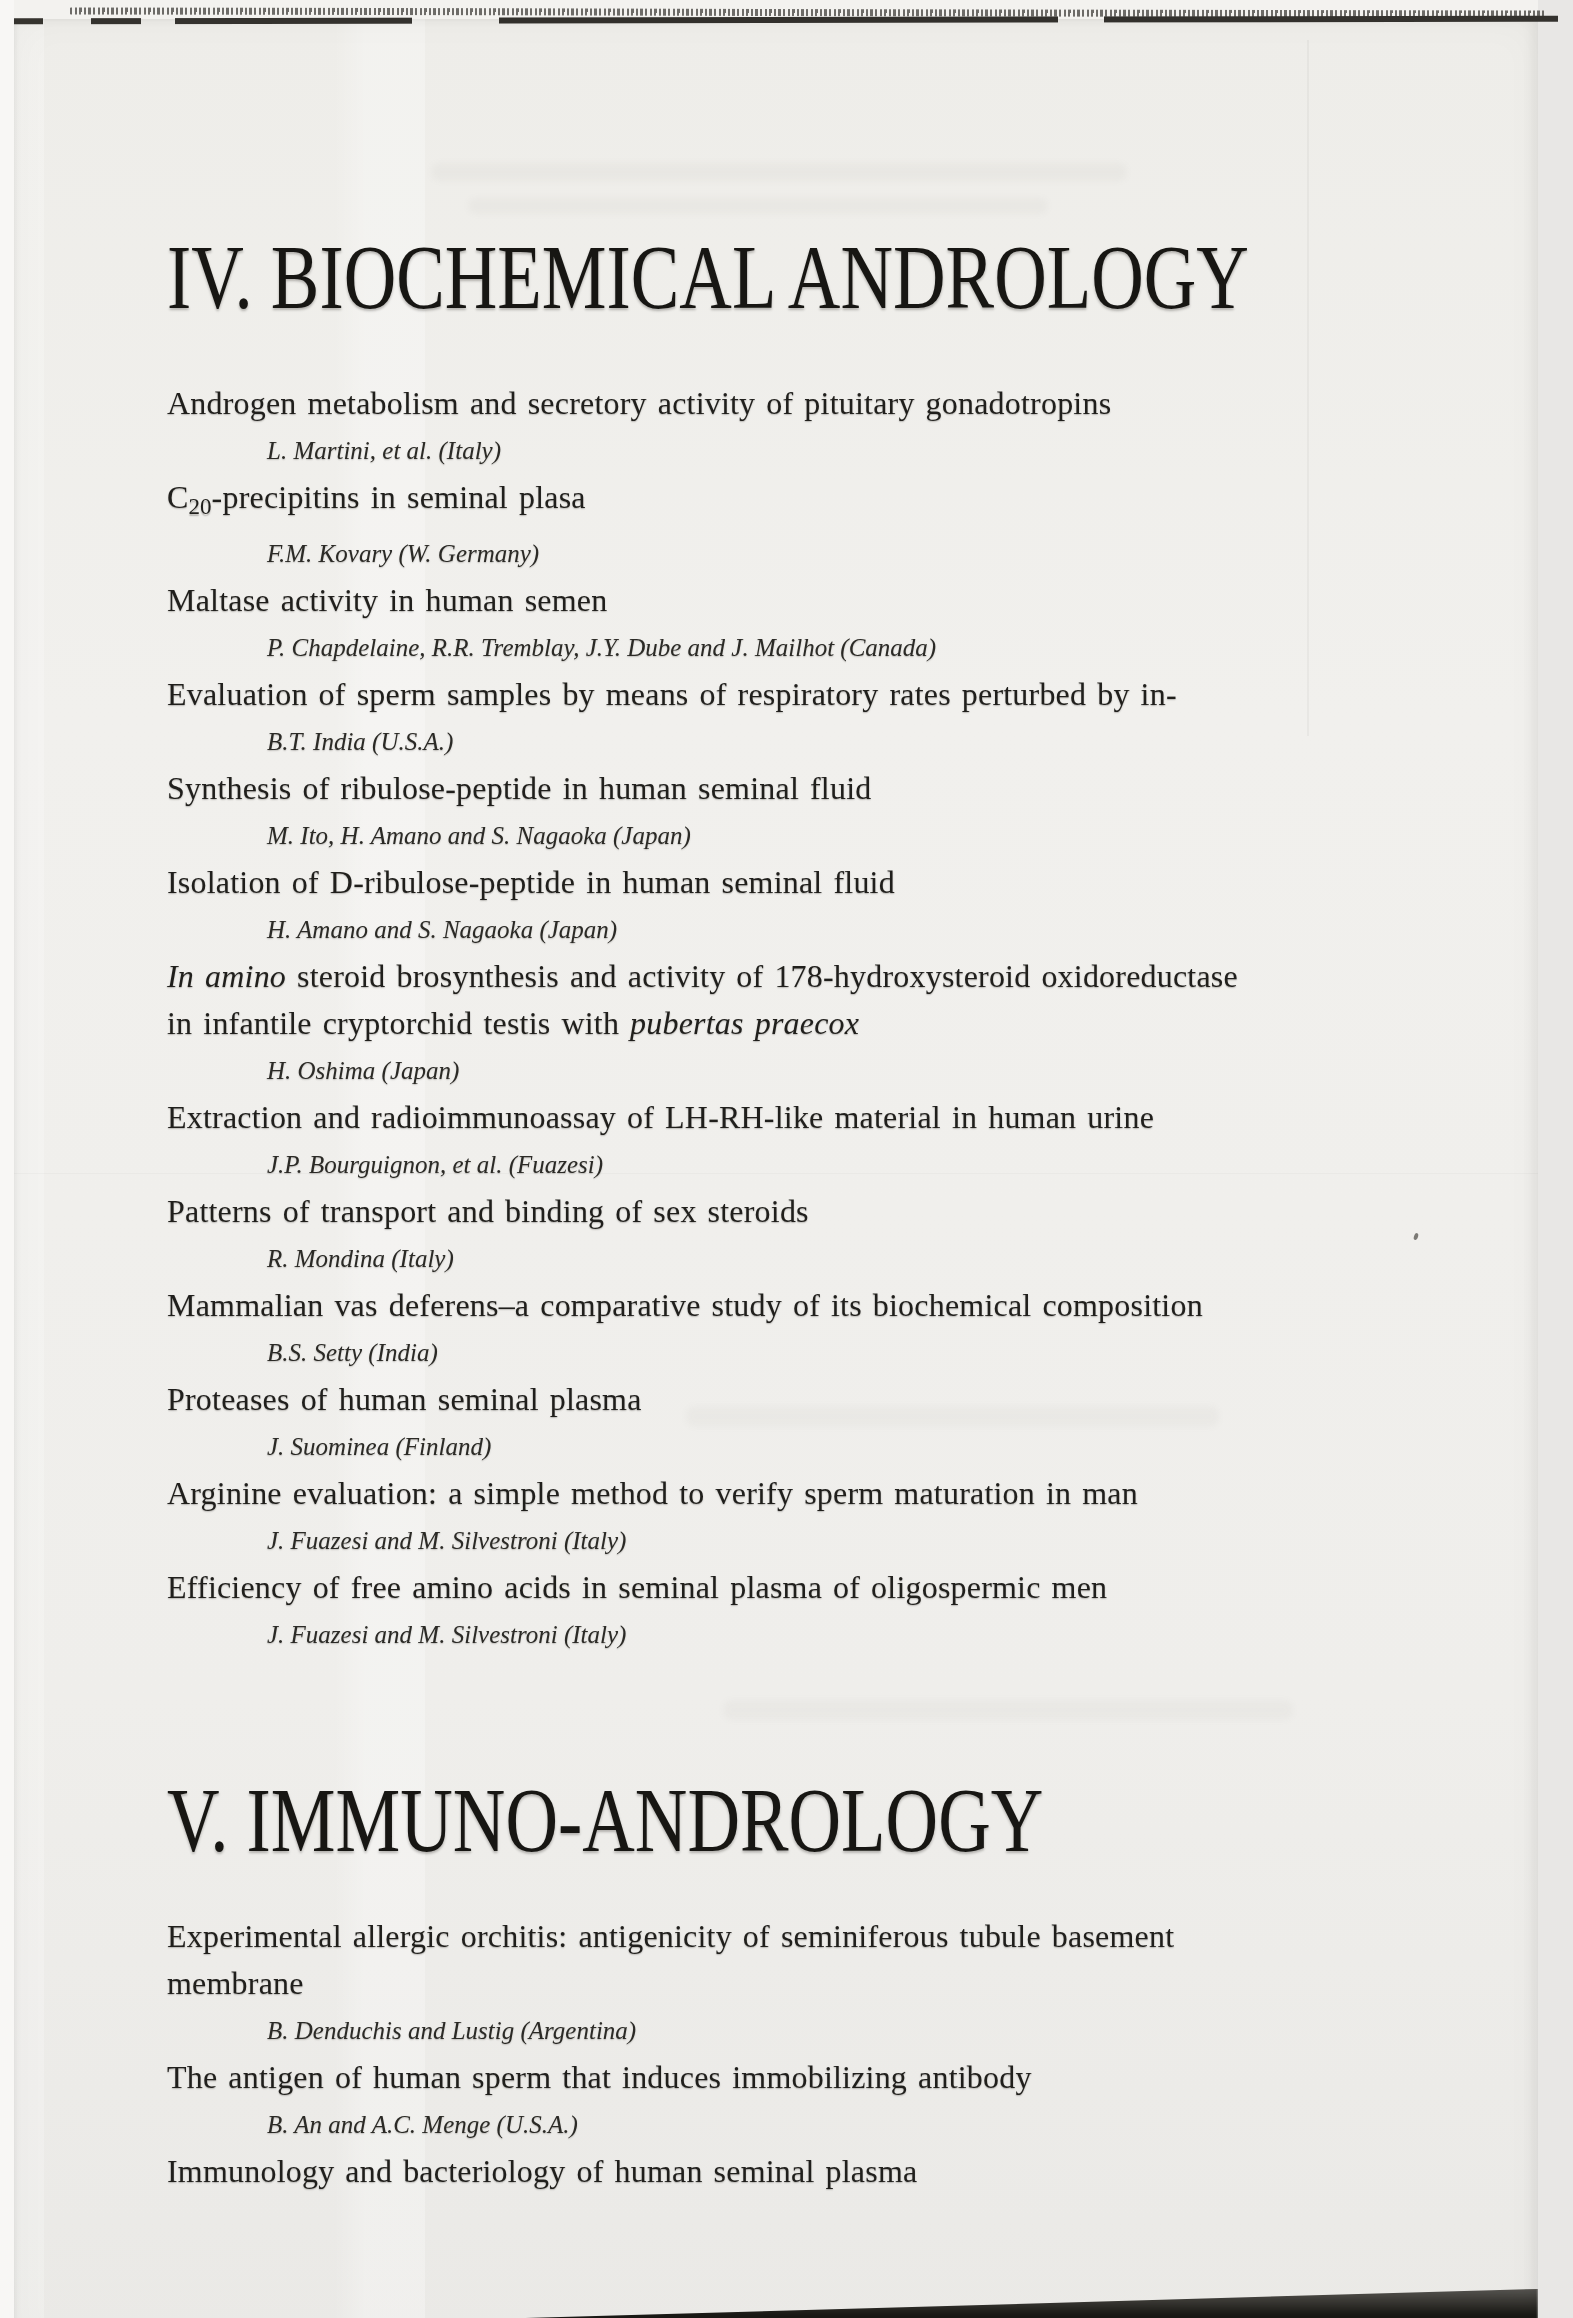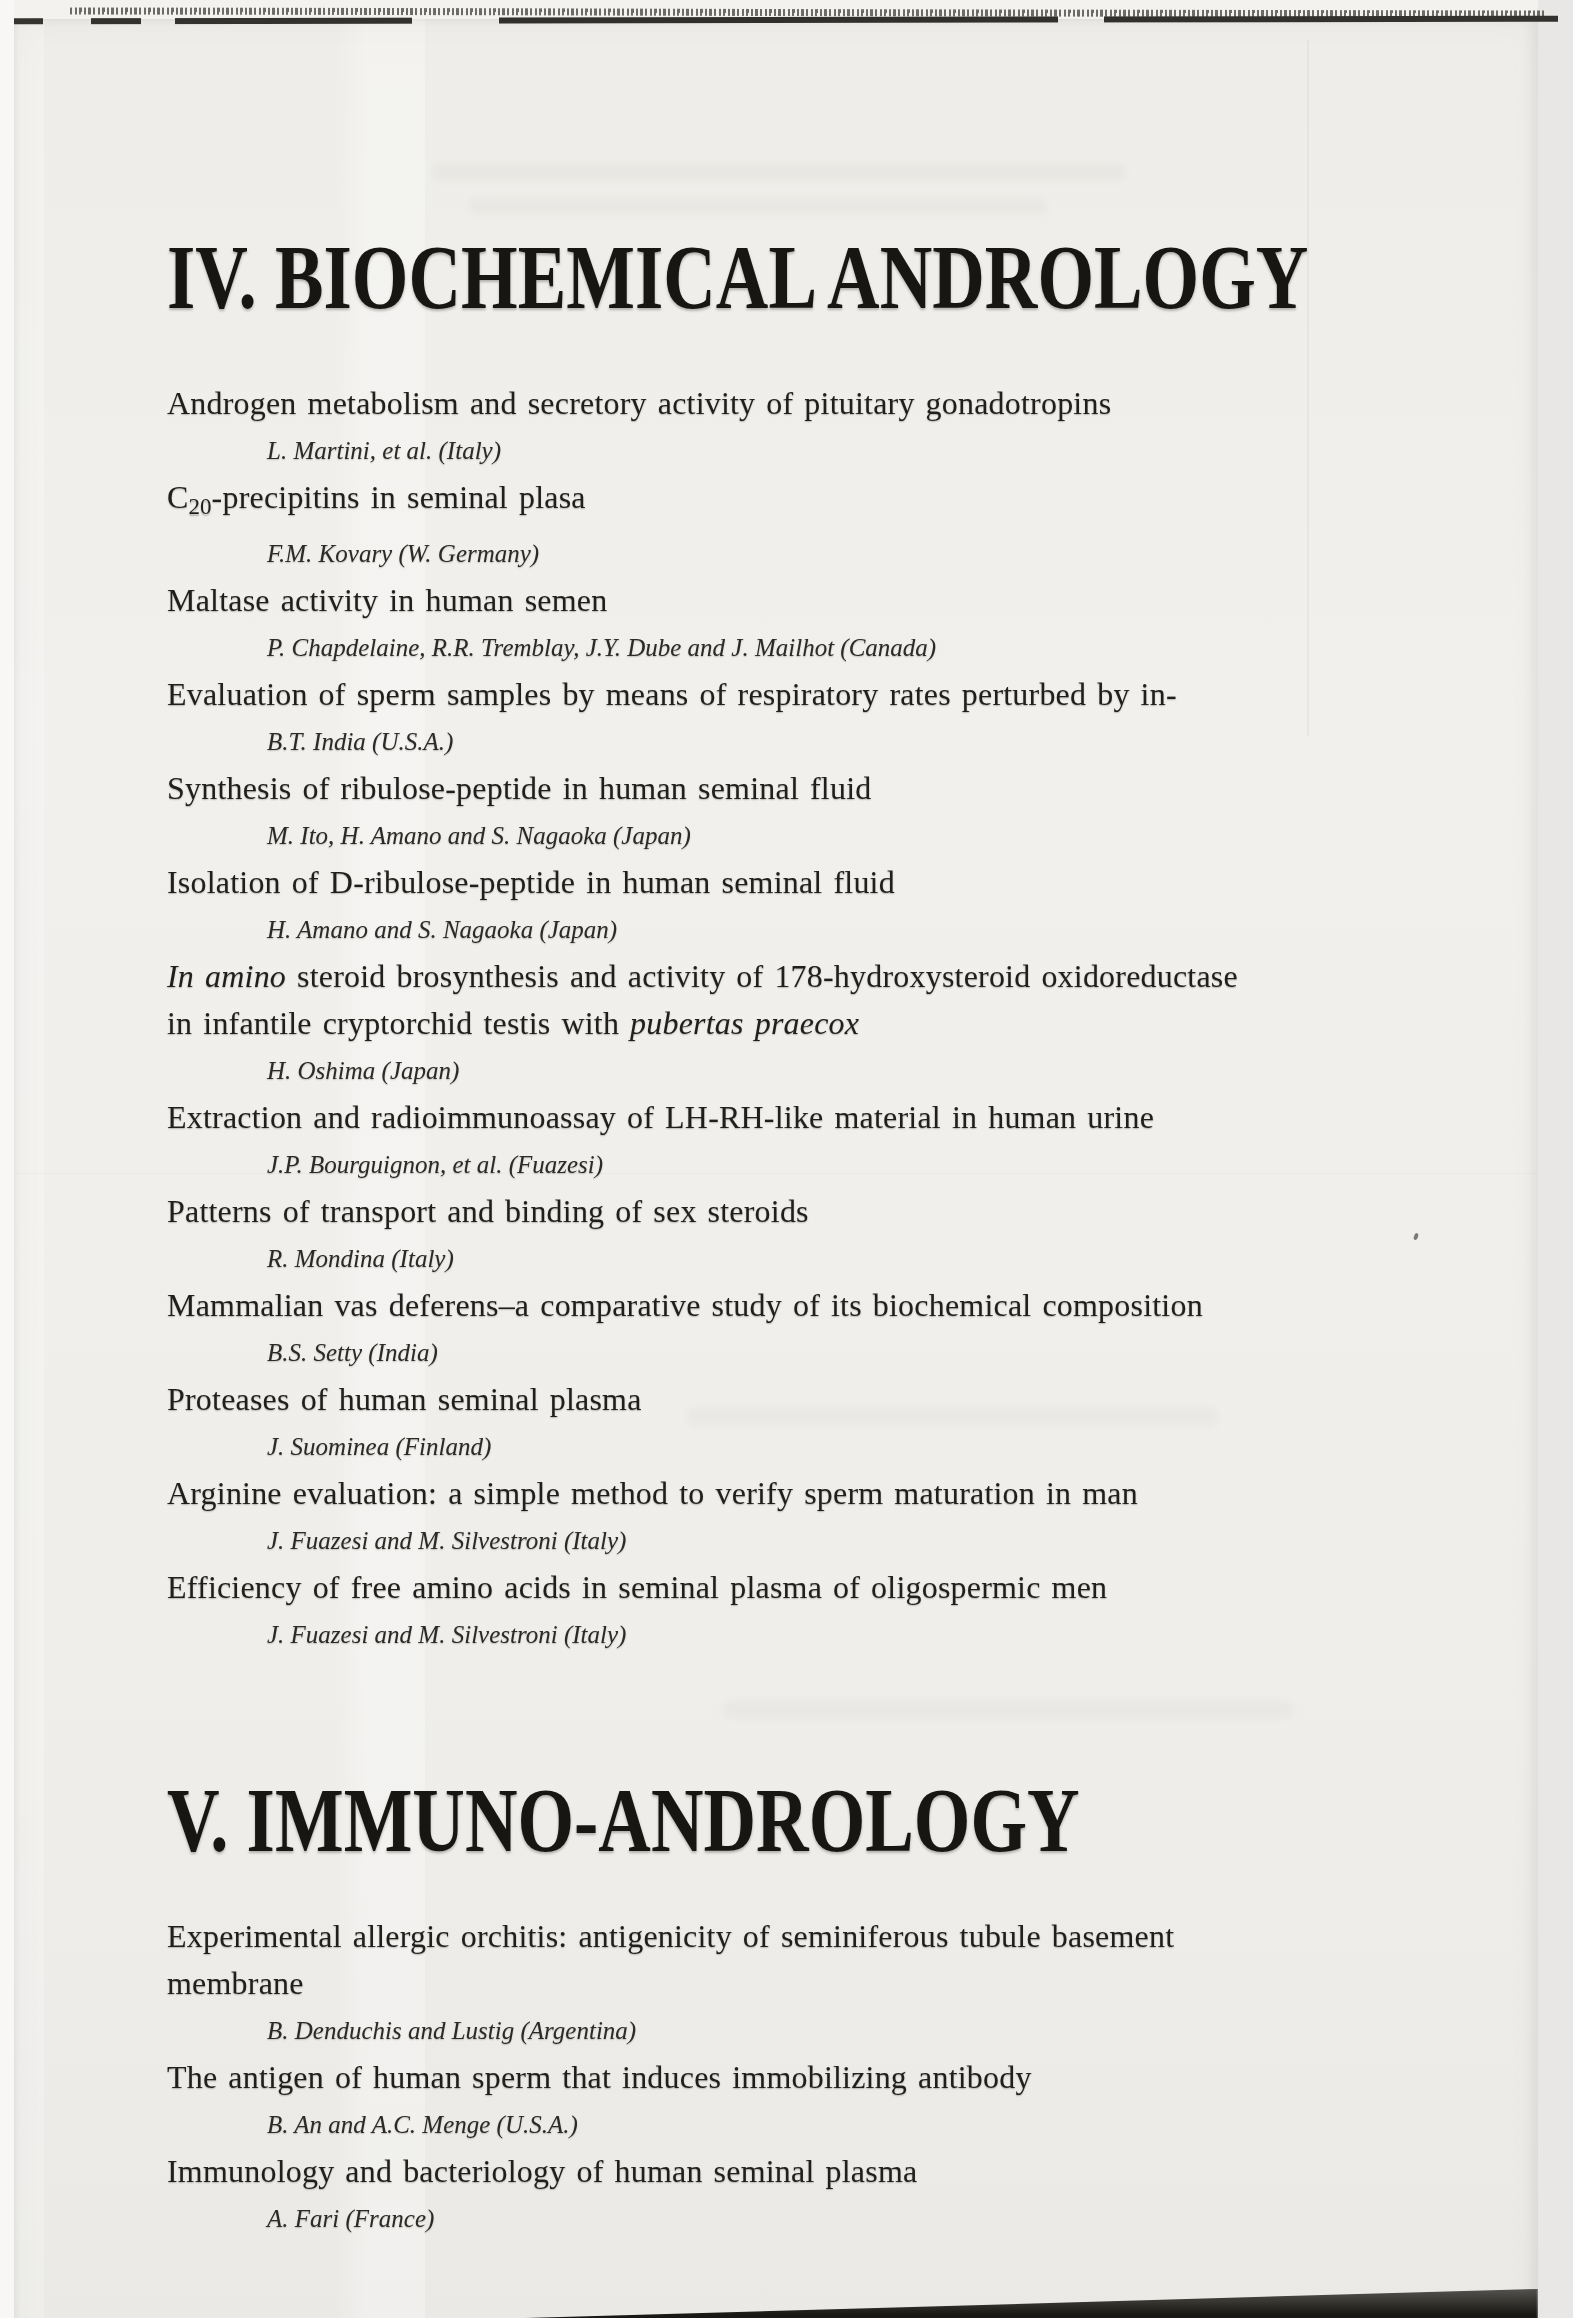--- a/index.html
+++ b/index.html
@@ -54,21 +54,21 @@
   .sm2{left:454px;top:179px;width:580px;height:16.7px;}
   .sm3{left:672px;top:1387px;width:533px;height:21.3px;opacity:.05;}
   .sm4{left:709px;top:1681px;width:570px;height:20.4px;opacity:.05;}
   .ring{position:absolute;border:12px solid #90educ;border-color:#908d85;opacity:.045;filter:blur(4.6px);border-radius:50%;background:transparent;}
   .r1{left:1122px;top:1790px;width:260px;height:260px;}
   .r2{left:1169px;top:1989px;width:199px;height:139px;}
   .vstreak{position:absolute;left:1293px;top:21px;width:1.9px;height:696px;background:rgba(0,0,0,.035);}
   
   .content{position:absolute;left:153px;top:211px;width:1236px;color:#1e1d1a;}
   .section-heading{
-    margin:0;font-weight:700;font-size:91px;line-height:95px;white-space:nowrap;
+    margin:0;font-weight:400;font-size:91px;line-height:95px;white-space:nowrap;
     color:#171613;text-shadow:0 2.3px 2.8px rgba(20,18,15,.28);
   }
   .condensed{display:inline-block;transform:scaleX(.8);transform-origin:0 50%;}
   .sp-1{height:55px;}
   .sp-2{height:115px;}
   .sp-3{height:45px;}
   .entry-title{
     font-weight:400;font-size:32px;line-height:47px;letter-spacing:0.2px;word-spacing:2.8px;
     text-align:justify;color:#201f1c;text-shadow:0 1.4px 1.4px rgba(45,43,40,.3);
   }
@@ -129,21 +129,20 @@
       </div>
     <div class="sp-2"></div>
     <h1 class="section-heading"><span class="condensed">V. IMMUNO-ANDROLOGY</span></h1>
     <div class="sp-3"></div>
     <div class="entry-list">
         <div class="entry-title"><span class="run">Experimental allergic orchitis: antigenicity of seminiferous tubule basement</span><br><span class="run">membrane</span></div>
         <div class="entry-author">B. Denduchis and Lustig (Argentina)</div>
         <div class="entry-title"><span class="run">The antigen of human sperm that induces immobilizing antibody</span></div>
         <div class="entry-author">B. An and A.C. Menge (U.S.A.)</div>
         <div class="entry-title"><span class="run">Immunology and bacteriology of human seminal plasma</span></div>
-        <div class="entry-author">A. Fari (France)</div>
       </div>
   </div>
   <div class="speck"></div>
 </div>
 
 <div class="top-hatch"></div>
 <div class="top-line"></div>
 <div class="bottom-band"></div>
 
 

